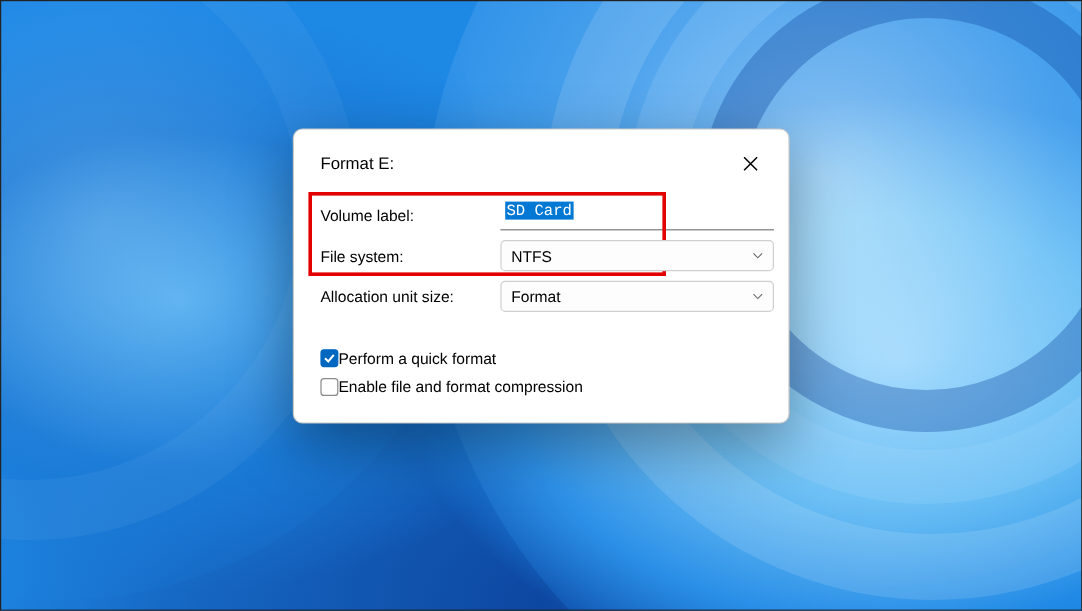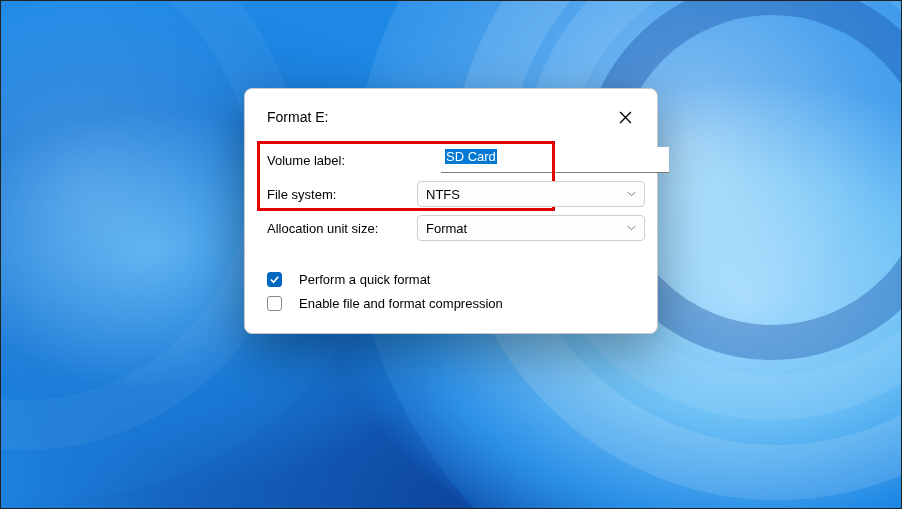--- a/index.html
+++ b/index.html
@@ -52,21 +52,21 @@
   .frame {
     position: absolute;
     inset: 0;
     border: 1px solid #222;
     pointer-events: none;
   }
 
   .dialog {
     position: absolute;
     left: 244px;
-    top: 88px;
+    top: 107px;
     width: 414px;
     background: #fff;
     border: 1px solid #c8c8c8;
     border-radius: 8px;
     box-shadow: 0 18px 50px rgba(0,0,0,0.35);
     padding: 0;
   }
   .titlebar {
     display: flex;
     align-items: center;
@@ -101,24 +101,23 @@
   .row .control {
     flex: 1;
   }
   .text-input {
     width: 100%;
     height: 26px;
     border: none;
     border-bottom: 1px solid #7a7a7a;
     padding: 2px 4px;
     font-size: 13px;
-    font-family: Liberation Sans, sans-serif;
+    font-family: Liberation Mono, monospace;
     outline: none;
     background: #fff;
-    margin-left: 24px;
   }
   .text-input .sel {
     background: #0078d4;
     color: #fff;
     padding: 0 1px;
   }
   .combo {
     position: relative;
     width: 100%;
     height: 26px;
@@ -139,21 +138,21 @@
     color: #666;
   }
   .combo .chev svg { width: 9px; height: 9px; display:block; }
 
   .spacer { height: 22px; }
 
   .check-row {
     display: flex;
     align-items: center;
     height: 24px;
-    gap: 17px;
+    gap: 0;
     font-size: 13px;
   }
   .chk {
     width: 15px; height: 15px;
     border: 1px solid #8a8a8a;
     border-radius: 3px;
     display: inline-flex;
     align-items: center;
     justify-content: center;
     background: #fff;

